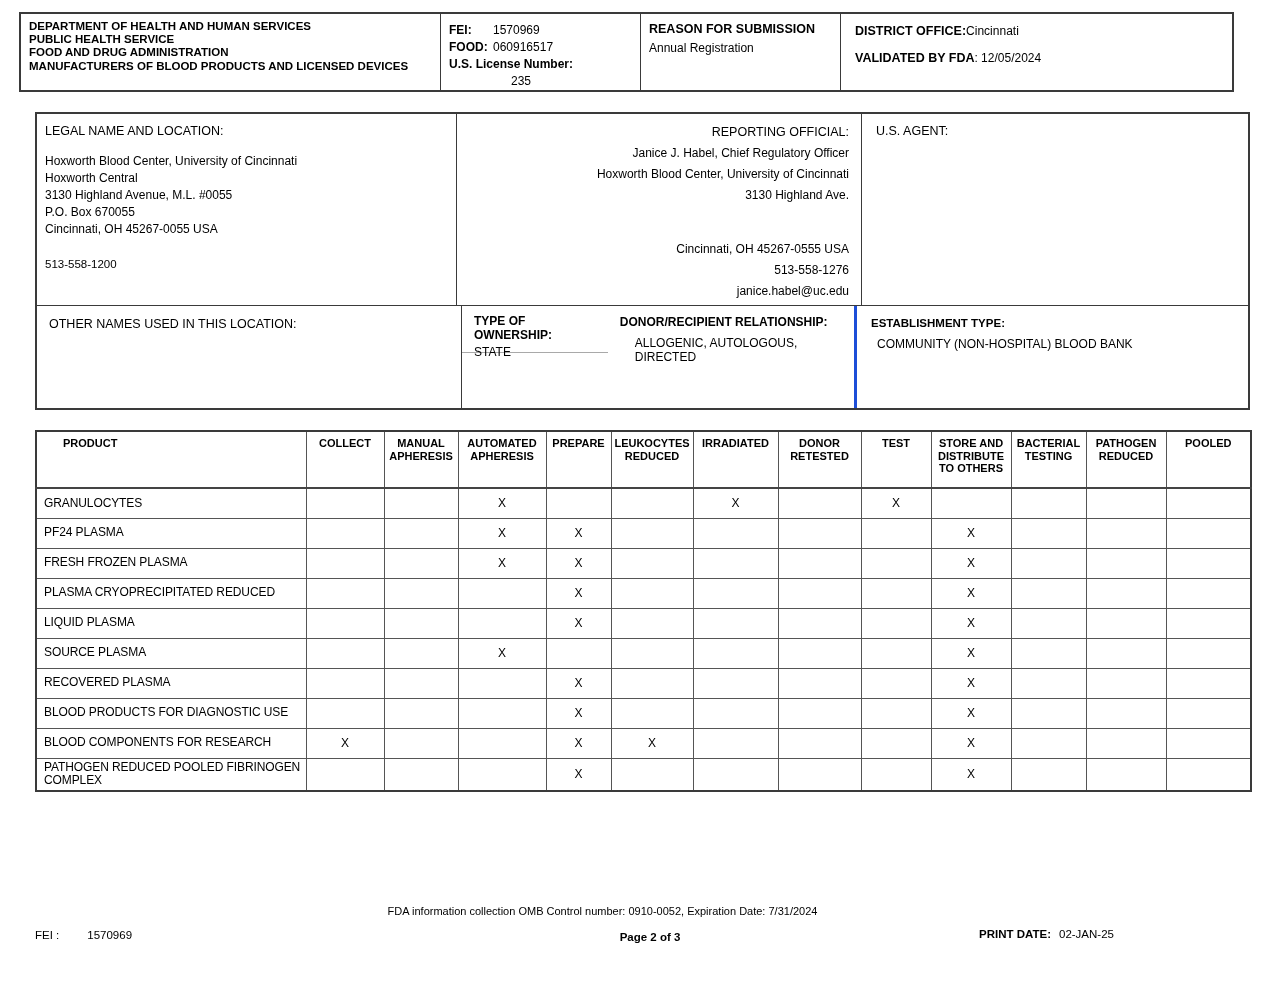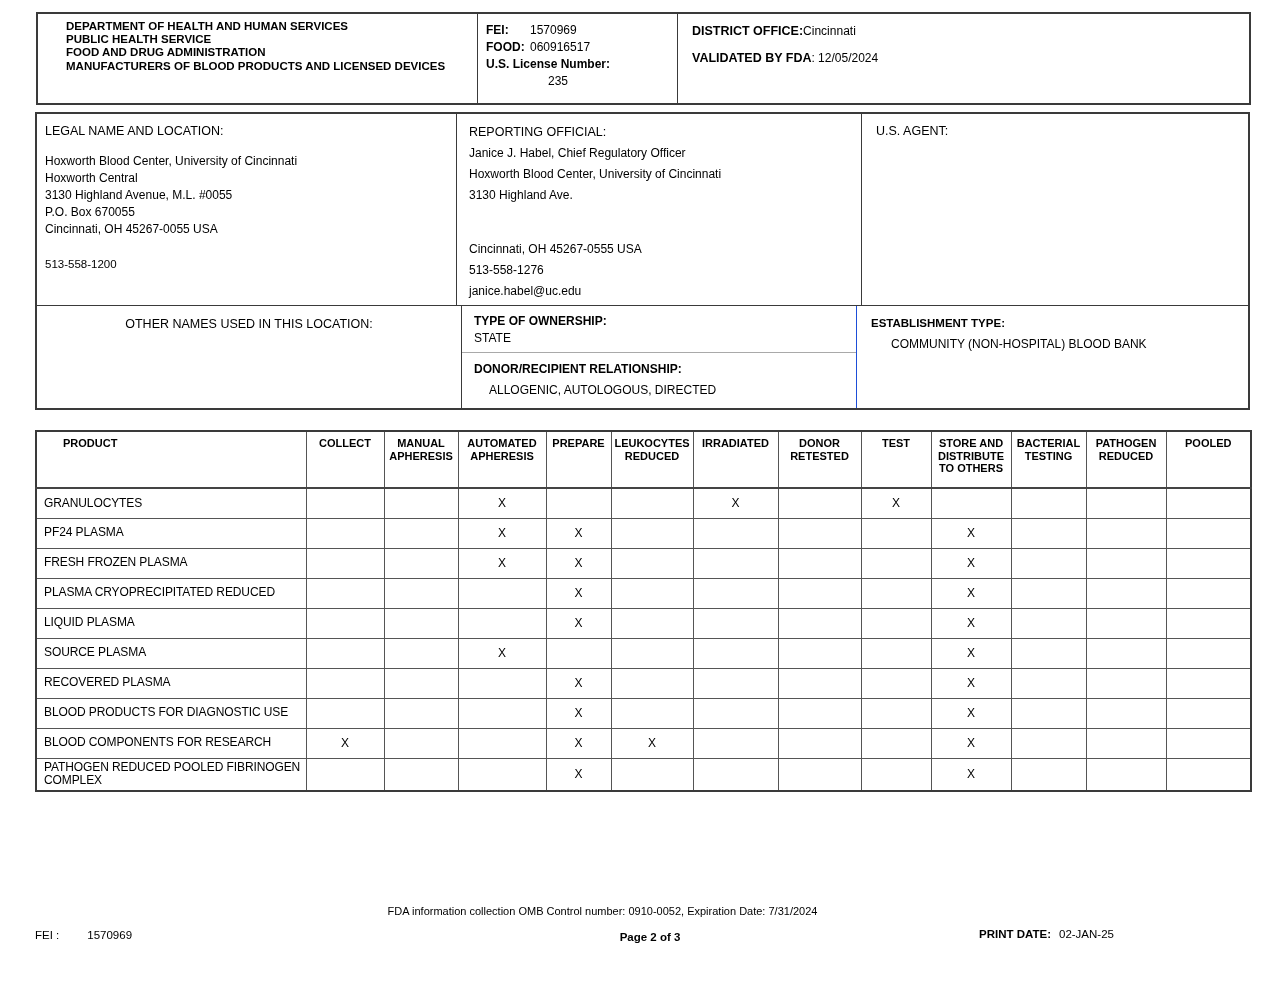--- a/index.html
+++ b/index.html
@@ -2,21 +2,21 @@
 <html><head>
 <meta charset="utf-8">
 <style>
   * { margin:0; padding:0; box-sizing:border-box; }
   html,body { background:#ffffff; }
   .page {
     position:relative; width:1280px; height:989px; background:#ffffff;
     font-family:"Liberation Sans","DejaVu Sans",sans-serif; color:#000;
   }
   
-  .block1 { position:absolute; left:36px; top:12px; width:1215px; height:93px; border:2px solid #3a3a3a; display:flex;padding-left:20px; }
+  .block1 { position:absolute; left:19px; top:12px; width:1215px; height:80px; border:2px solid #3a3a3a; display:flex; }
   .b1-left { width:420px; border-right:1px solid #3a3a3a; padding:6px 8px; }
   .b1-left div { font-size:11.5px; font-weight:bold; line-height:13.2px; }
   .b1-ids { width:200px; border-right:1px solid #3a3a3a; padding:8px 8px; font-size:12px; }
   .b1-ids .row { line-height:17px; }
   .lab { font-weight:bold; }
   .b1-ids .lab-fei { display:inline-block; width:44px; font-weight:bold; }
   .b1-ids .lab-duns { display:inline-block; width:44px; font-weight:bold; }
   .b1-ids .lic-val { margin-left:62px; line-height:17px; }
   .b1-reason { width:200px; border-right:1px solid #3a3a3a; padding:8px 8px; }
   .b1-reason .t { font-size:12.5px; font-weight:bold; }
@@ -26,33 +26,33 @@
   .b1-district .row2 { margin-top:13px; }
   
   .block2 { position:absolute; left:35px; top:112px; width:1215px; height:298px; border:2px solid #3a3a3a; display:flex; flex-direction:column; }
   .rowA { height:192px; border-bottom:1px solid #3a3a3a; display:flex; }
   .rowB { flex:1; display:flex; }
   .b2-legal { width:420px; border-right:1px solid #3a3a3a; padding:10px 8px; }
   .sec-label { font-size:12.5px; font-weight:normal; }
   .b2-legal .addr { margin-top:15px; font-size:12px; line-height:17px; }
   .b2-legal .phone { margin-top:20px; font-size:11.5px; }
   .b2-official { width:405px; border-right:1px solid #3a3a3a; padding:8px 12px; font-size:12px; }
-  .b2-official .ln { line-height:21px; }
+  .b2-official .ln { line-height:21px;text-align:right; }
   .b2-official .city { margin-top:33px; line-height:21px; }
   .b2-agent { flex:1; padding:10px 14px; }
-  .b3-other { width:425px; border-right:1px solid #3a3a3a; padding:11px 12px;text-align:center; }
-  .b3-middle { width:395px; border-right:1px solid #1d4ed8; display:flex; flex-direction:column; }
+  .b3-other { width:425px; border-right:1px solid #3a3a3a; padding:11px 12px; }
+  .b3-middle { width:395px; border-right:3px solid #1d4ed8; display:flex; flex-direction:row; }
   .b3-own { height:47px; border-bottom:1px solid #a9a9a9; padding:8px 12px; }
   .b3-own .t, .b3-donor .t { font-size:12px; font-weight:bold; }
   .b3-own .v { font-size:12px; margin-top:3px; }
   .b3-donor { padding:9px 12px; }
   .b3-donor .v { font-size:12px; margin-top:7px; margin-left:15px; }
   .b3-est { flex:1; padding:11px 14px; }
   .b3-est .t { font-size:11.5px; font-weight:bold; }
-  .b3-est .v { font-size:12px; margin-top:8px; margin-left:20px; }
+  .b3-est .v { font-size:12px; margin-top:8px; margin-left:6px; }
   
   table.ptable { position:absolute; left:35px; top:430px; width:1215px; border-collapse:collapse; border:2px solid #3a3a3a; table-layout:fixed; }
   .ptable th { border:1px solid #555; border-bottom:2px solid #444; font-size:11px; font-weight:bold; vertical-align:top; text-align:center; padding:5px 2px; height:57px; line-height:12.5px; }
   .ptable th.col-product { text-align:left; padding-left:26px; }
   .ptable td { border:1px solid #555; font-size:12px; text-align:center; height:30px; padding:2px 3px; }
   .ptable td.product { text-align:left; padding-left:7px; font-size:12px; line-height:13.5px; letter-spacing:-0.1px; }
   
   .f-omb { position:absolute; top:905px; left:35px; width:1135px; text-align:center; font-size:11px; }
   .f-page { position:absolute; top:931px; left:20px; width:1260px; text-align:center; font-size:11.5px; font-weight:bold; }
   .f-fei { position:absolute; top:929px; left:35px; font-size:11.5px; font-weight:normal; }
@@ -70,20 +70,24 @@
       <div>DEPARTMENT OF HEALTH AND HUMAN SERVICES</div>
       <div>PUBLIC HEALTH SERVICE</div>
       <div>FOOD AND DRUG ADMINISTRATION</div>
       <div>MANUFACTURERS OF BLOOD PRODUCTS AND LICENSED DEVICES</div>
     </div>
     <div class="b1-ids">
       <div class="row"><span class="lab-fei">FEI:</span><span>1570969</span></div>
       <div class="row"><span class="lab-duns">FOOD:</span><span>060916517</span></div>
       <div class="row lab">U.S. License Number:</div>
       <div class="lic-val">235</div>
+    </div>
+    <div class="b1-reason">
+      <div class="t">REASON FOR SUBMISSION</div>
+      <div class="v">Annual Registration</div>
     </div>
     <div class="b1-district">
       <div><span class="lab">DISTRICT OFFICE:</span><span>Cincinnati</span></div>
       <div class="row2"><span class="lab">VALIDATED BY FDA</span><span>: 12/05/2024</span></div>
     </div>
   </div>
 
   <div class="block2">
     <div class="rowA">
       <div class="b2-legal">

